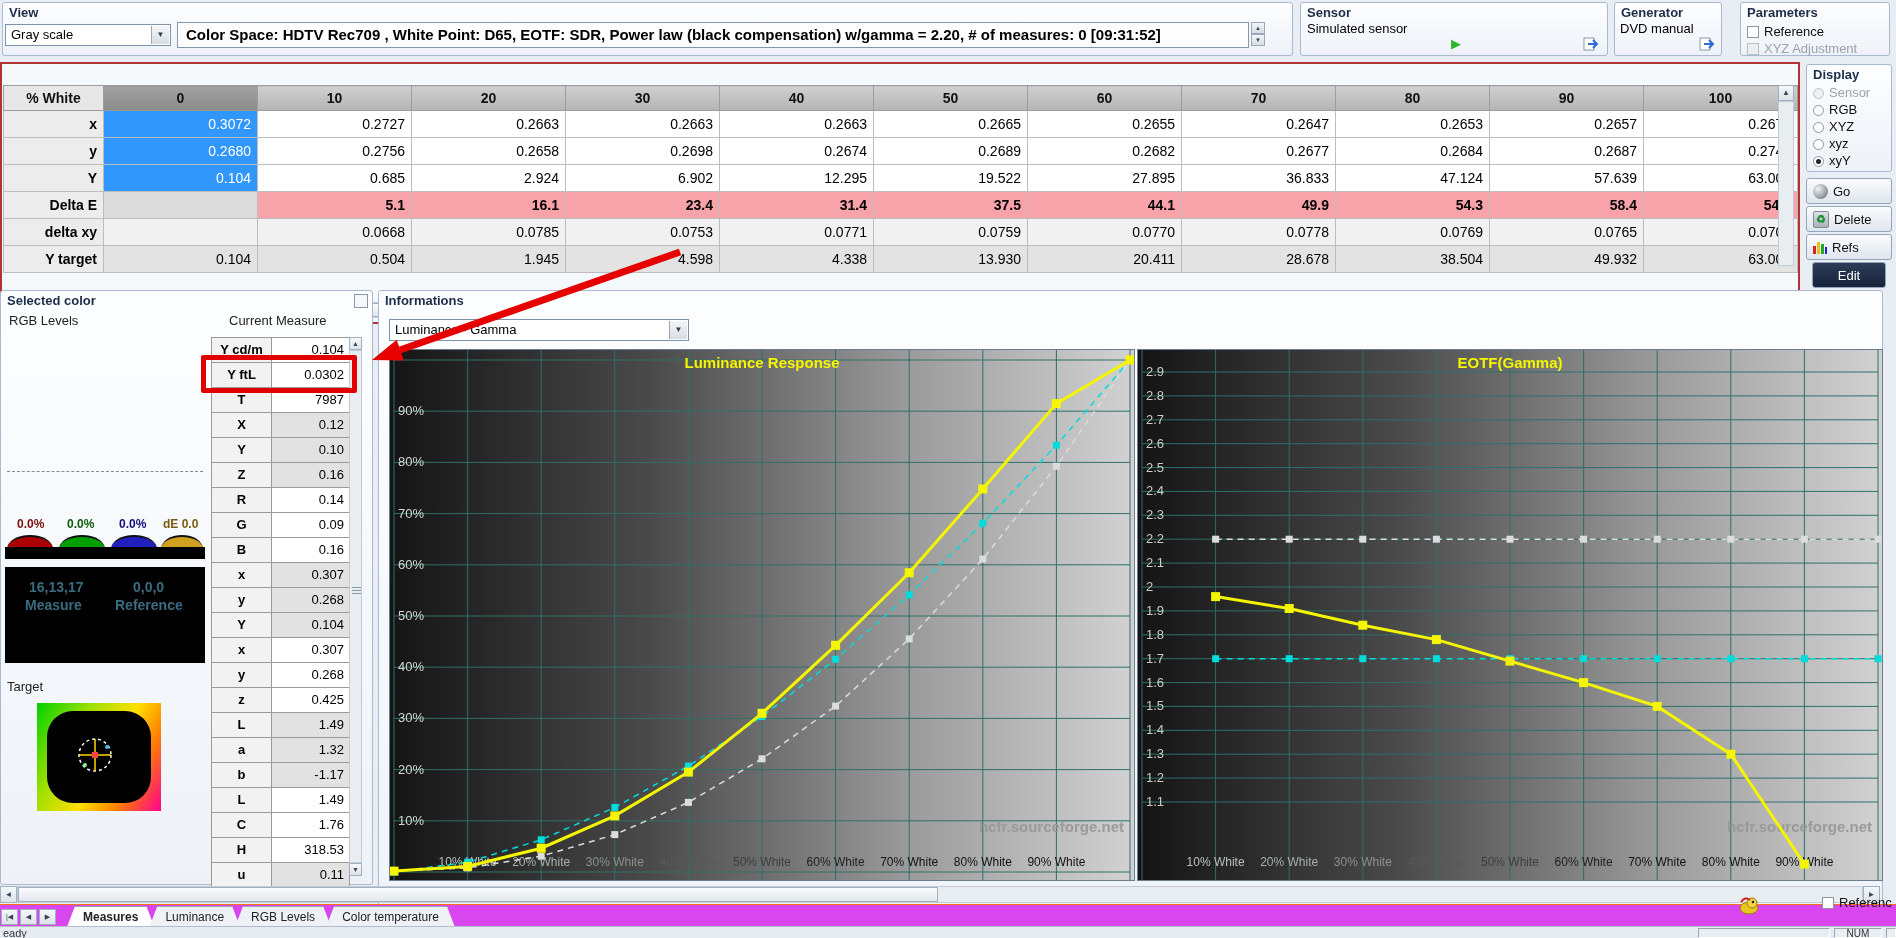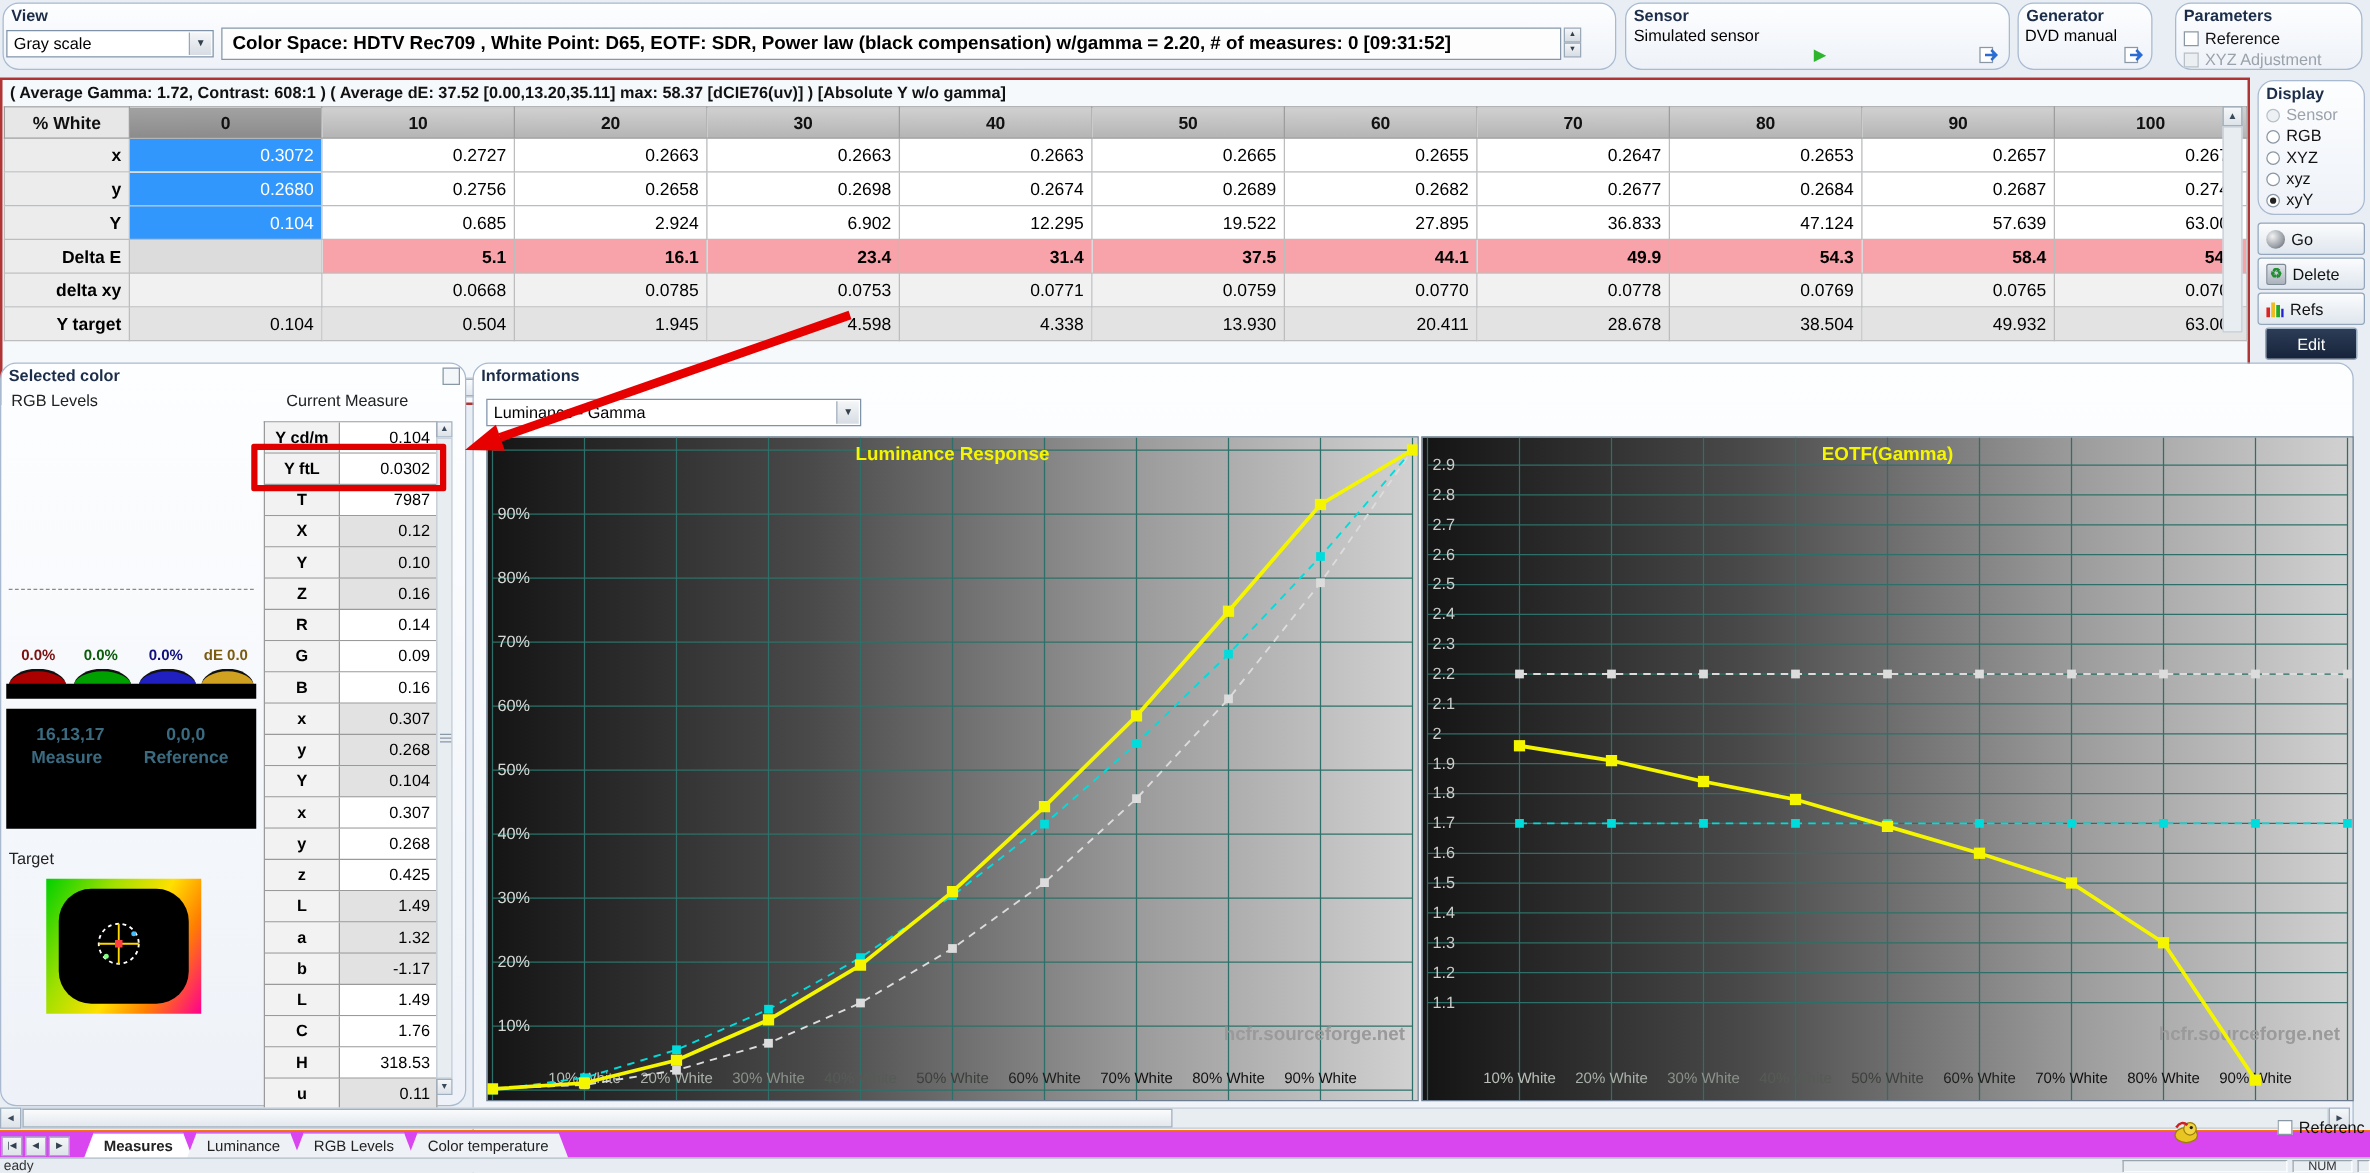--- a/index.html
+++ b/index.html
@@ -1,19 +1,19 @@
 <!DOCTYPE html>
 <html><head>
 <meta charset="utf-8">
 <style>
   html,body{margin:0;padding:0;width:1896px;height:938px;overflow:hidden;
     background:#e8eef4;font-family:"Liberation Sans",sans-serif;}
   #root{position:relative;width:1896px;height:938px;}
   
-  .gbox{position:absolute;border:1px solid #a9bad0;border-radius:13px;
+  .gbox{position:absolute;border:1px solid #a9bad0;border-radius:3px;
     background:linear-gradient(#fdfeff,#eef2f8);box-sizing:border-box;}
   .gt{font-weight:bold;color:#1c2d49;font-size:13px;padding:2px 6px;white-space:nowrap;}
   .abs{position:absolute;}
   .nowrap{white-space:nowrap;overflow:hidden;}
   
   .selectbox{position:absolute;background:#fff;border:1px solid #7f93a8;font-size:13px;
     line-height:20px;padding-left:5px;box-sizing:border-box;}
   .sb-arrow{position:absolute;top:1px;right:1px;bottom:1px;width:17px;
     background:linear-gradient(#f4f6f8,#d7dde4);border-left:1px solid #9aa8b8;
     font-size:8px;color:#33414f;text-align:center;line-height:18px;}
@@ -157,21 +157,20 @@
     <div class="gt">Parameters</div>
     <div class="abs" style="left:6px;top:19px;">
       <span class="cb"></span><span class="cblabel">Reference</span>
     </div>
     <div class="abs" style="left:6px;top:36px;">
       <span class="cb dis"></span><span class="cblabel dis">XYZ Adjustment</span>
     </div>
   </div>
 
   <div id="tablepane">
-    <div id="mcaption">( Average Gamma: 1.72, Contrast: 608:1 )  ( Average dE: 37.52 [0.00,13.20,35.11] max: 58.37 [dCIE76(uv)] )  [Absolute Y w/o gamma]</div>
     <table id="mtable">
         <colgroup>
           <col style="width:100px">
           <col style="width:154px">
           <col style="width:154px">
           <col style="width:154px">
           <col style="width:154px">
           <col style="width:154px">
           <col style="width:154px">
           <col style="width:154px">

